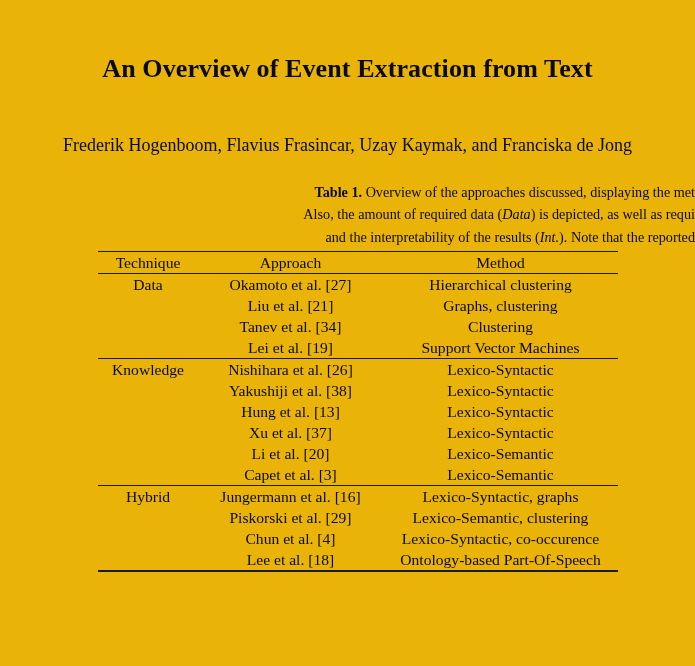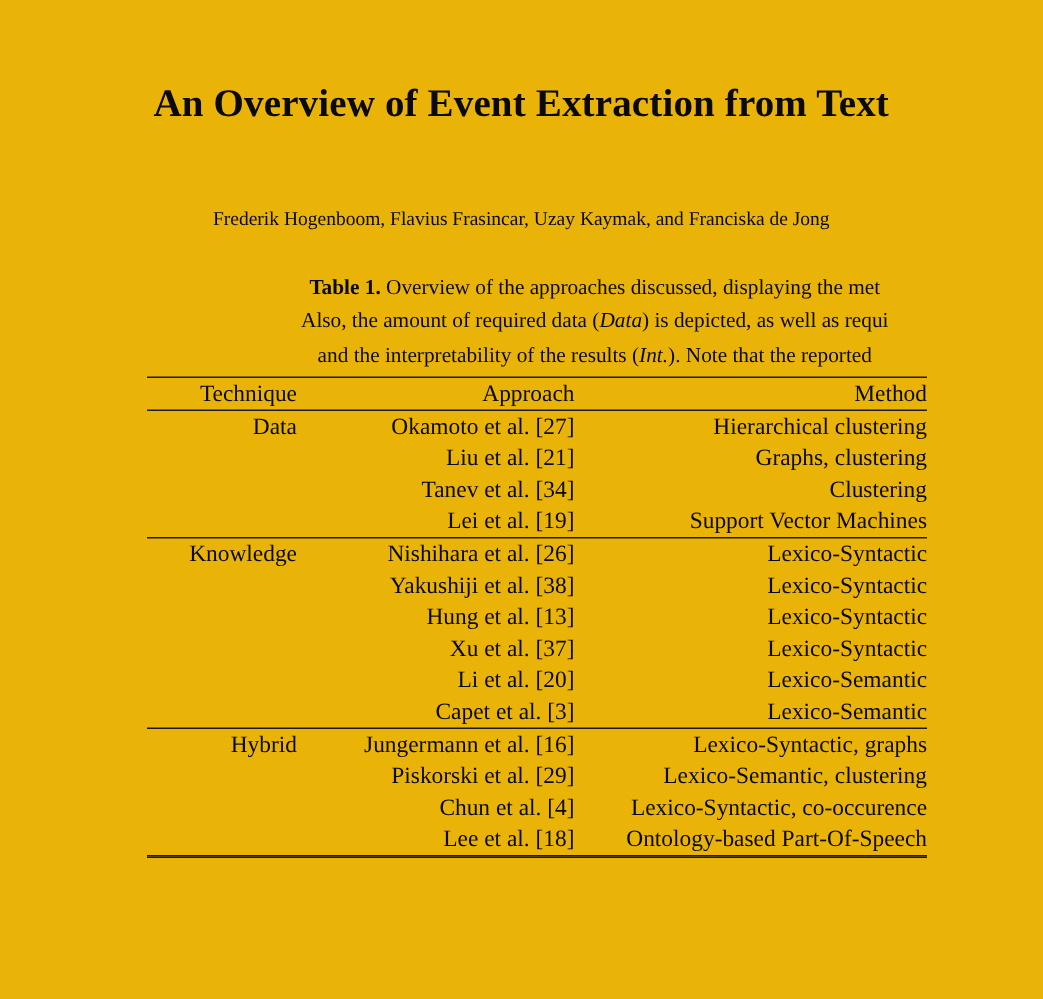--- a/index.html
+++ b/index.html
@@ -41,21 +41,21 @@
     white-space: nowrap;
   }
 
   
   .authors {
     position: absolute;
     left: 0;
     top: 133px;
     width: 695px;
     text-align: center;
-    font-size: 13px;
+    font-size: 18px;
     line-height: 25px;
     white-space: nowrap;
     overflow: hidden;
   }
   .authors .authors-inner {
     display: inline-block;
     white-space: nowrap;
   }
 
   
@@ -64,21 +64,21 @@
     left: 98px;
     top: 181px;
     width: 597px;
   }
 
   
   .table-caption {
     width: 597px;
     font-size: 14.2px;
     line-height: 22.4px;
-    text-align: center;
+    text-align: right;
     white-space: nowrap;
     overflow: hidden;
   }
   .table-caption .cap-line {
     white-space: nowrap;
     display: block;
   }
   .cap-bold { font-weight: bold; }
   .cap-italic { font-style: italic; }
 
@@ -92,21 +92,21 @@
     border-collapse: collapse;
     font-size: 15.6px;
     line-height: 21px;
     table-layout: fixed;
     width: 520px;
   }
   table.data-table td,
   table.data-table th {
     padding: 0;
     margin: 11px;
-    text-align: right;
+    text-align: center;
     font-weight: normal;
     vertical-align: baseline;
     white-space: nowrap;
     height: 21px;
     overflow: visible;
   }
   col.c-technique { width: 100px; }
   col.c-approach  { width: 185px; }
   col.c-method    { width: 235px; }
 

